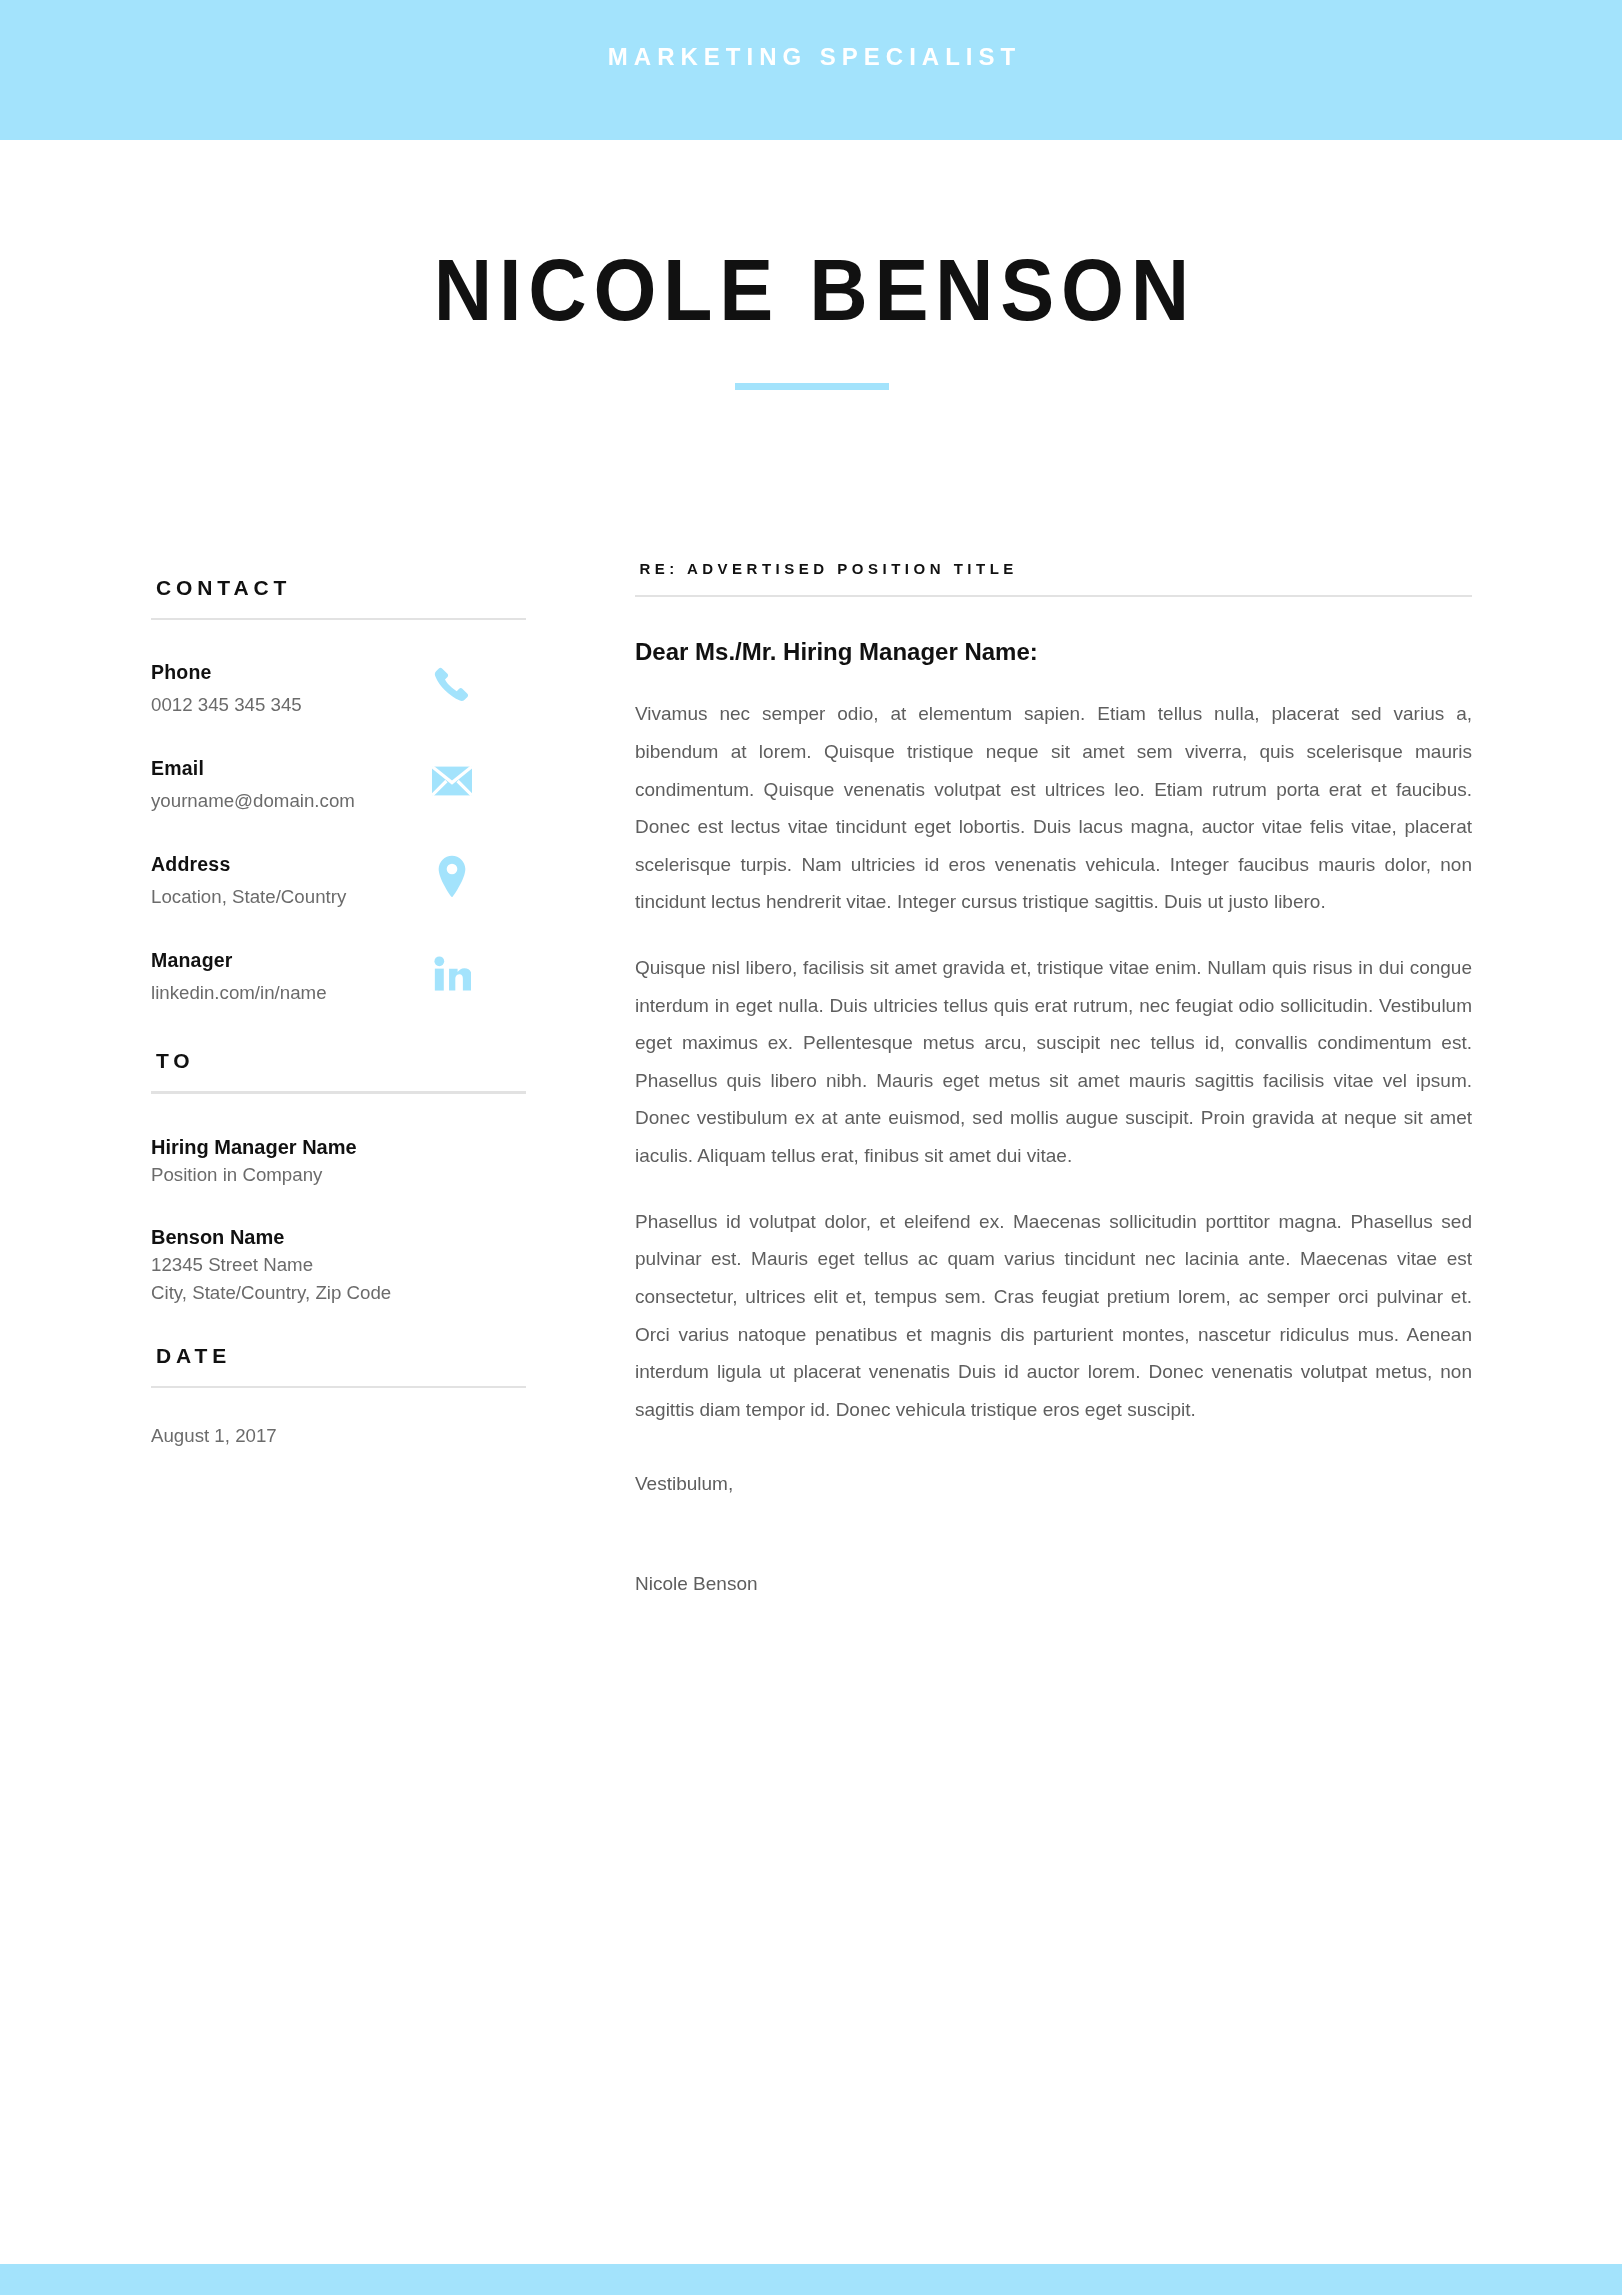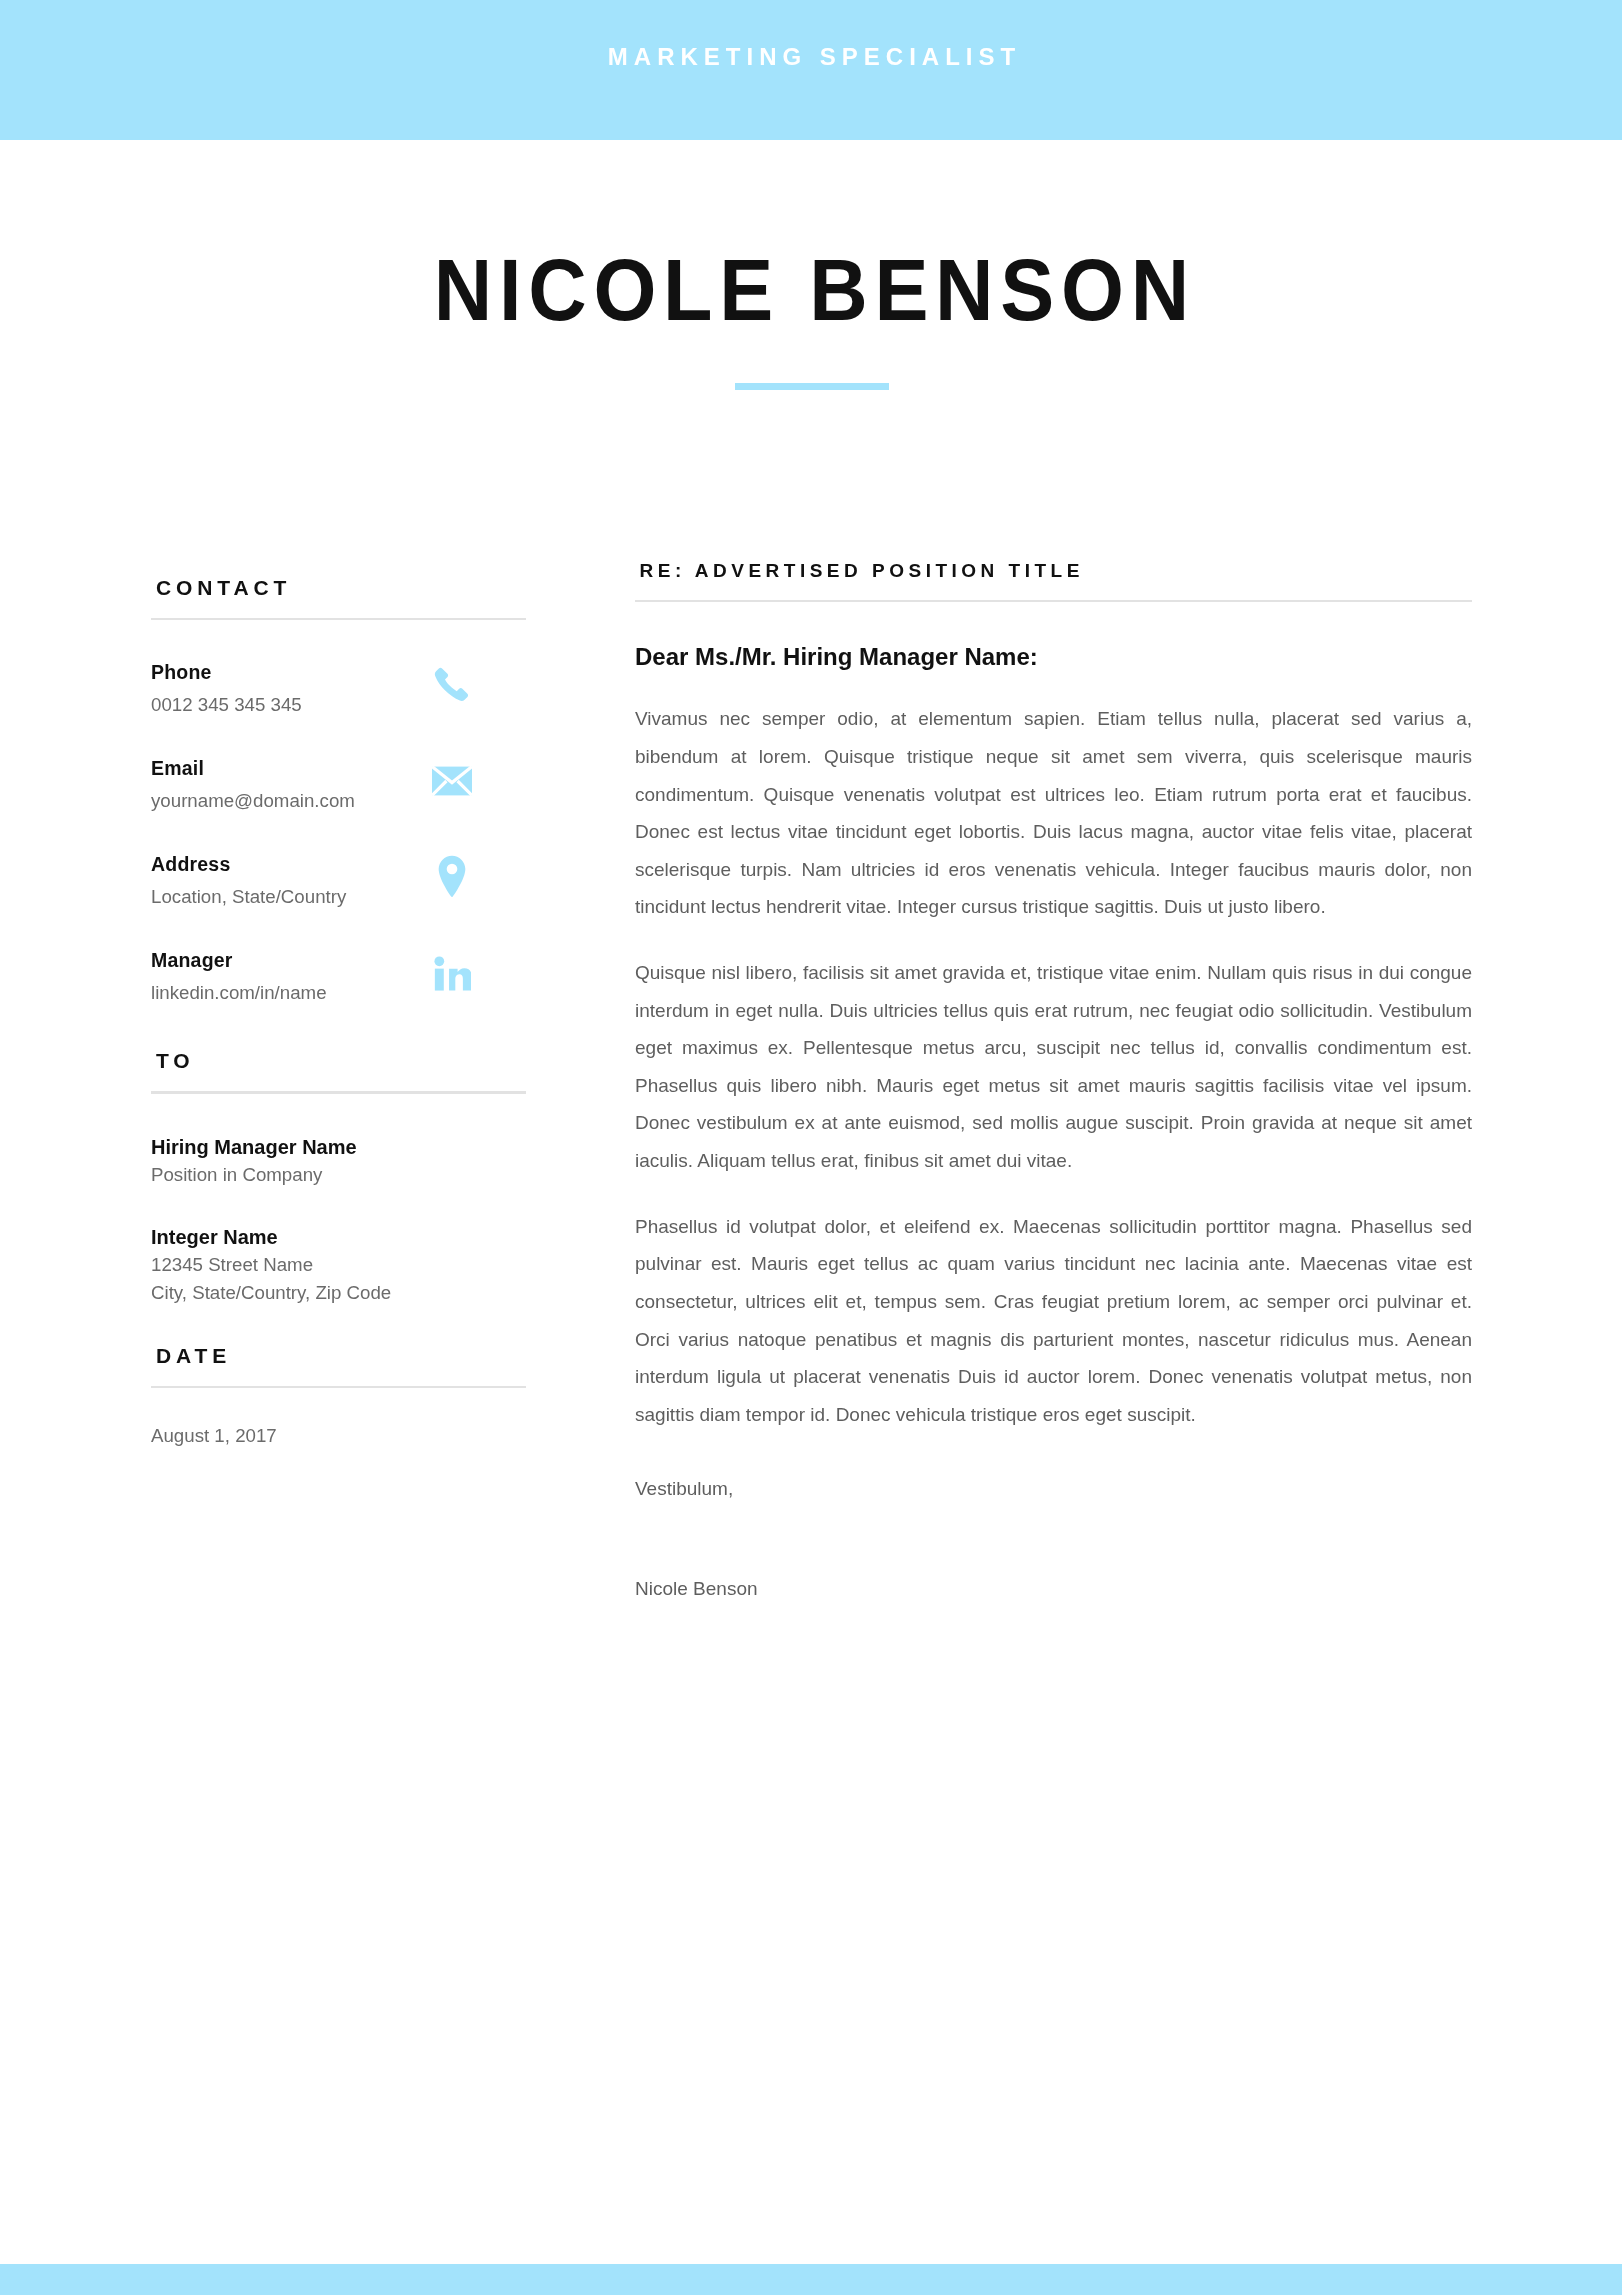--- a/index.html
+++ b/index.html
@@ -158,21 +158,21 @@
   }
 
   
   .letter {
     position: absolute;
     left: 635px;
     top: 0;
     width: 837px;
   }
   .letter-subject {
-    font-size: 19px;
+    font-size: 15px;
     font-weight: bold;
     letter-spacing: 4.5px;
     text-indent: 4.5px;
     color: #111111;
   }
   .letter-rule {
     margin-top: 18px;
     height: 2.4px;
     background: #e2e2e2;
     width: 100%;
@@ -277,21 +277,21 @@
       <div class="to-section">
         <div class="section-title">TO</div>
         <div class="section-rule"></div>
 
         <div class="to-block">
           <div class="to-entry">
             <div class="to-name">Hiring Manager Name</div>
             <div class="to-line">Position in Company</div>
           </div>
           <div class="to-entry">
-            <div class="to-name">Integer Name</div>
+            <div class="to-name">Benson Name</div>
             <div class="to-line">12345 Street Name</div>
             <div class="to-line">City, State/Country, Zip Code</div>
           </div>
         </div>
       </div>
 
       <div class="date-section">
         <div class="section-title">DATE</div>
         <div class="section-rule"></div>
         <div class="date-value">August 1, 2017</div>

